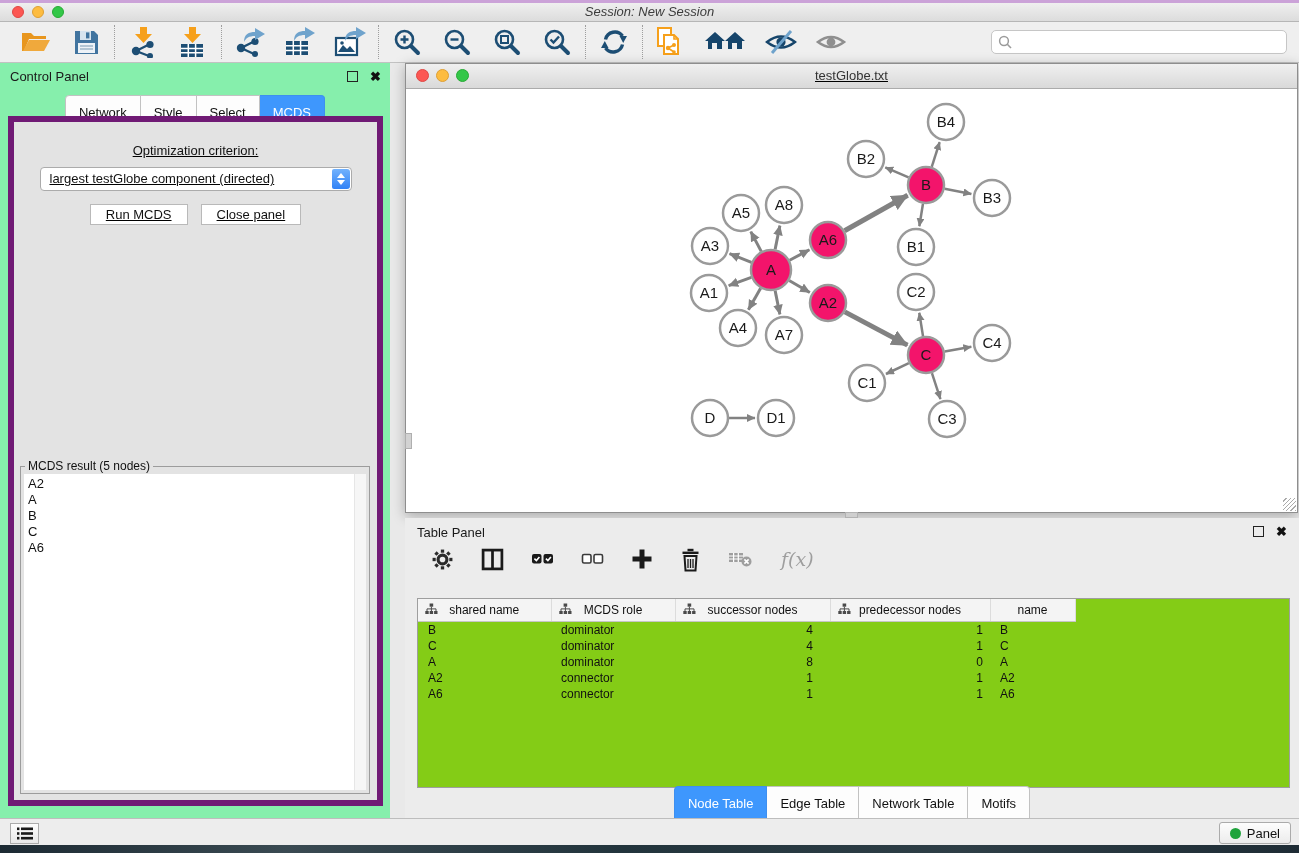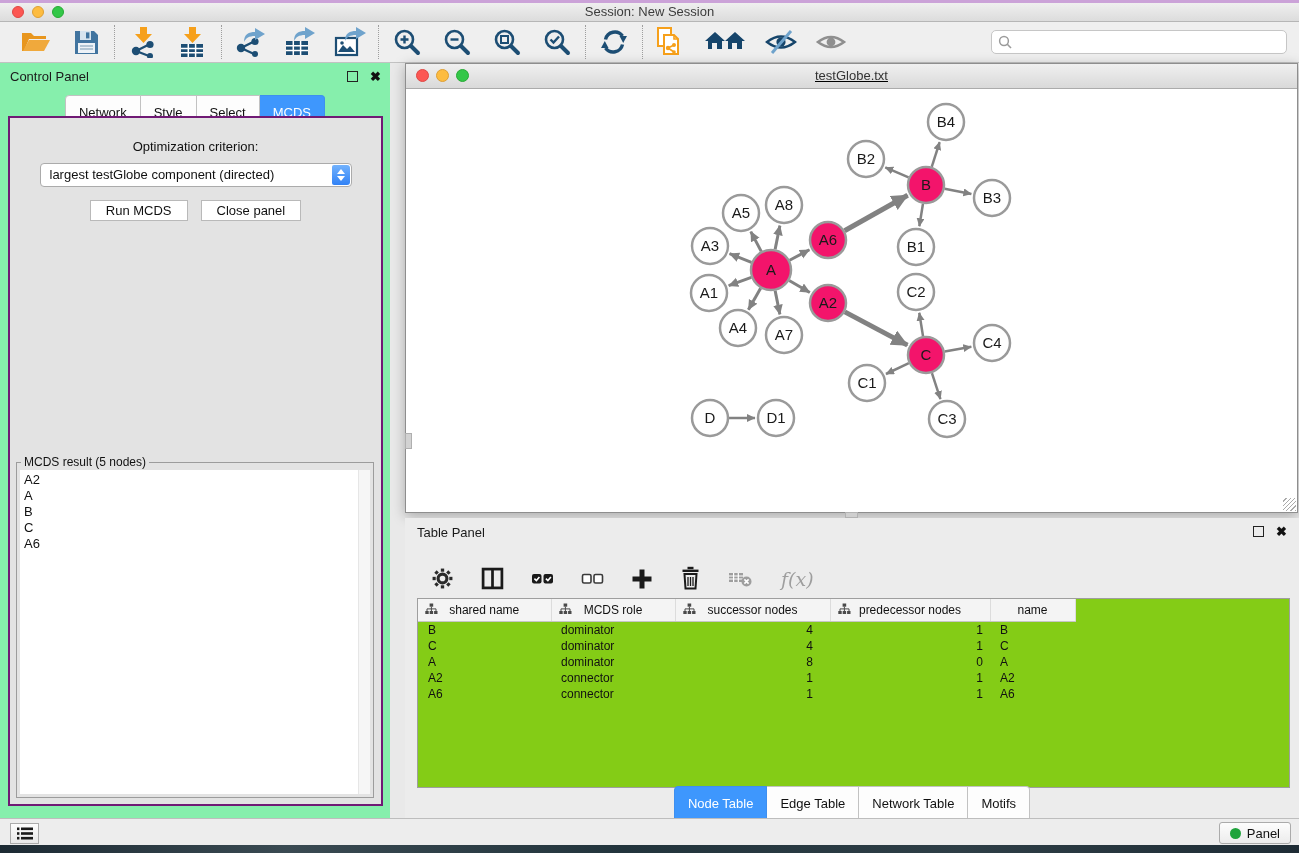--- a/index.html
+++ b/index.html
@@ -1,21 +1,21 @@
 <!DOCTYPE html>
 <html><head>
 <meta charset="utf-8">
 <style>
   html,body{margin:0;padding:0;background:#444;}
   .app{position:relative;width:1299px;height:853px;background:#E9E9E9;overflow:hidden;
        font-family:"Liberation Sans",sans-serif;-webkit-font-smoothing:antialiased;}
   
   .purple-strip{position:absolute;left:0;top:0;width:100%;height:3px;background:#CBA2D8;}
   .titlebar{position:absolute;left:0;top:3px;width:100%;height:19px;
-            background:linear-gradient(#EFEFEF,#DCDCDC);border-bottom:1px solid #B6B6B6;box-sizing:border-box;}
+            background:linear-gradient(#EFEFEF,#DCDCDC);border-bottom:1px solid #B6B6B6;box-sizing:border-box;font-style:italic;}
   .title-text{text-align:center;font-size:13px;color:#3C3C3C;line-height:18px;}
   .traffic{position:absolute;left:12px;top:3px;display:flex;gap:8px;}
   .light{width:12px;height:12px;border-radius:50%;box-sizing:border-box;}
   .l-red{background:#FC5753;border:1px solid #DF4744;}
   .l-yellow{background:#FDBC40;border:1px solid #DE9F34;}
   .l-green{background:#33C748;border:1px solid #27AA35;}
   
   .toolbar{position:absolute;left:0;top:22px;width:100%;height:41px;background:#EFEFEF;
            border-bottom:1px solid #C2C2C2;display:flex;align-items:center;padding:0 8px;box-sizing:border-box;}
   .tgroup{display:flex;align-items:center;gap:16px;padding:0 11px;}
@@ -32,21 +32,21 @@
   .tab{height:20px;line-height:20px;padding:7px 13px;background:#FDFDFD;border:1px solid #C2C2C2;
        border-left:none;font-size:13px;color:#111;white-space:nowrap;}
   .tab:first-child{border-left:1px solid #C2C2C2;border-radius:4px 0 0 4px;}
   .tab:last-child{border-radius:0 4px 4px 0;}
   .tab.active{background:#3E97FD;border-color:#3E8FEF;color:#fff;}
   
   .cp{position:absolute;left:0;top:63px;width:390px;height:755px;background:#86efac;}
   .cp-title{position:absolute;left:10px;top:6px;}
   .cp-controls{position:absolute;right:9px;top:8px;}
   .cp-tabs{position:absolute;left:0;right:0;top:32px;display:flex;justify-content:center;}
-  .cp-content{position:absolute;left:8px;right:7px;top:53px;bottom:12px;background:#E3E3E3;border:2px solid #701a75;}
+  .cp-content{position:absolute;left:8px;right:7px;top:53px;bottom:12px;background:#E3E3E3;border:6px solid #701a75;text-decoration:underline;}
   .opt-label{text-align:center;margin-top:21px;font-size:13px;color:#111;}
   .dropdown{position:relative;margin:9px auto 0;width:312px;height:24px;background:#fff;border:1px solid #ABABAB;
             border-radius:4px;font-size:13px;line-height:22px;padding-left:9px;box-sizing:border-box;color:#111;}
   .dd-stepper{position:absolute;right:1px;top:1px;width:18px;height:20px;border-radius:2px 3px 3px 2px;
               background:linear-gradient(#72B2FD,#3182F6);display:flex;flex-direction:column;
               align-items:center;justify-content:center;gap:2px;}
   .dd-up{width:0;height:0;border-left:4px solid transparent;border-right:4px solid transparent;border-bottom:5px solid #fff;}
   .dd-down{width:0;height:0;border-left:4px solid transparent;border-right:4px solid transparent;border-top:5px solid #fff;}
   .cp-buttons{display:flex;justify-content:center;gap:13px;margin-top:13px;}
   .btn{height:21px;line-height:19px;padding:0 15px;background:#fff;border:1px solid #B9B9B9;border-radius:0;
@@ -65,21 +65,21 @@
   .nw-lights{position:absolute;left:10px;top:5px;display:flex;gap:7px;}
   .nw-canvas{position:absolute;left:0;right:0;top:25px;bottom:0;background:#fff;}
   .resize-grip{position:absolute;right:1px;bottom:1px;width:13px;height:13px;
       background:repeating-linear-gradient(135deg,transparent 0 2px,#ABABAB 2px 3px);}
   .nub-left{position:absolute;left:-1px;top:369px;width:5px;height:14px;background:#D2D2D2;border:1px solid #AFAFAF;}
   .nub-bottom{position:absolute;left:845px;top:512px;width:13px;height:6px;background:#CFCFCF;border:1px solid #B2B2B2;box-sizing:border-box;}
   
   .tp{position:absolute;left:405px;top:518px;width:894px;height:300px;background:#ECECEC;}
   .tp-title{position:absolute;left:12px;top:7px;}
   .tp-controls{position:absolute;right:12px;top:8px;}
-  .tp-toolbar{position:absolute;left:14px;right:12px;top:30px;height:42px;display:flex;align-items:flex-end;gap:27px;padding-left:12px;}
+  .tp-toolbar{position:absolute;left:14px;right:12px;top:30px;height:42px;display:flex;align-items:flex-start;gap:27px;padding-left:12px;}
   .tico{display:flex;align-items:center;justify-content:center;}
   .fx{font-family:"DejaVu Serif",serif;font-style:italic;font-size:19px;color:#9E9E9E;}
   .tp-table-wrap{position:absolute;left:12px;right:9px;top:80px;height:188px;background:#84cc16;border:1px solid #9E9E9E;overflow:hidden;}
   table.node-table{border-collapse:collapse;table-layout:fixed;font-size:12px;color:#111;}
   .node-table th{height:20px;background:#F4F4F4;border-bottom:1px solid #C6C6C6;border-right:1px solid #DCDCDC;
         font-weight:normal;font-size:12px;text-align:center;position:relative;}
   .node-table th svg{position:absolute;left:7px;top:4px;}
   .node-table td{height:16px;padding:0;line-height:16px;white-space:nowrap;overflow:hidden;}
   td.c-shared,td.c-role,td.c-name{text-align:left;padding-left:10px;}
   td.c-succ{text-align:right;padding-right:17px;}

